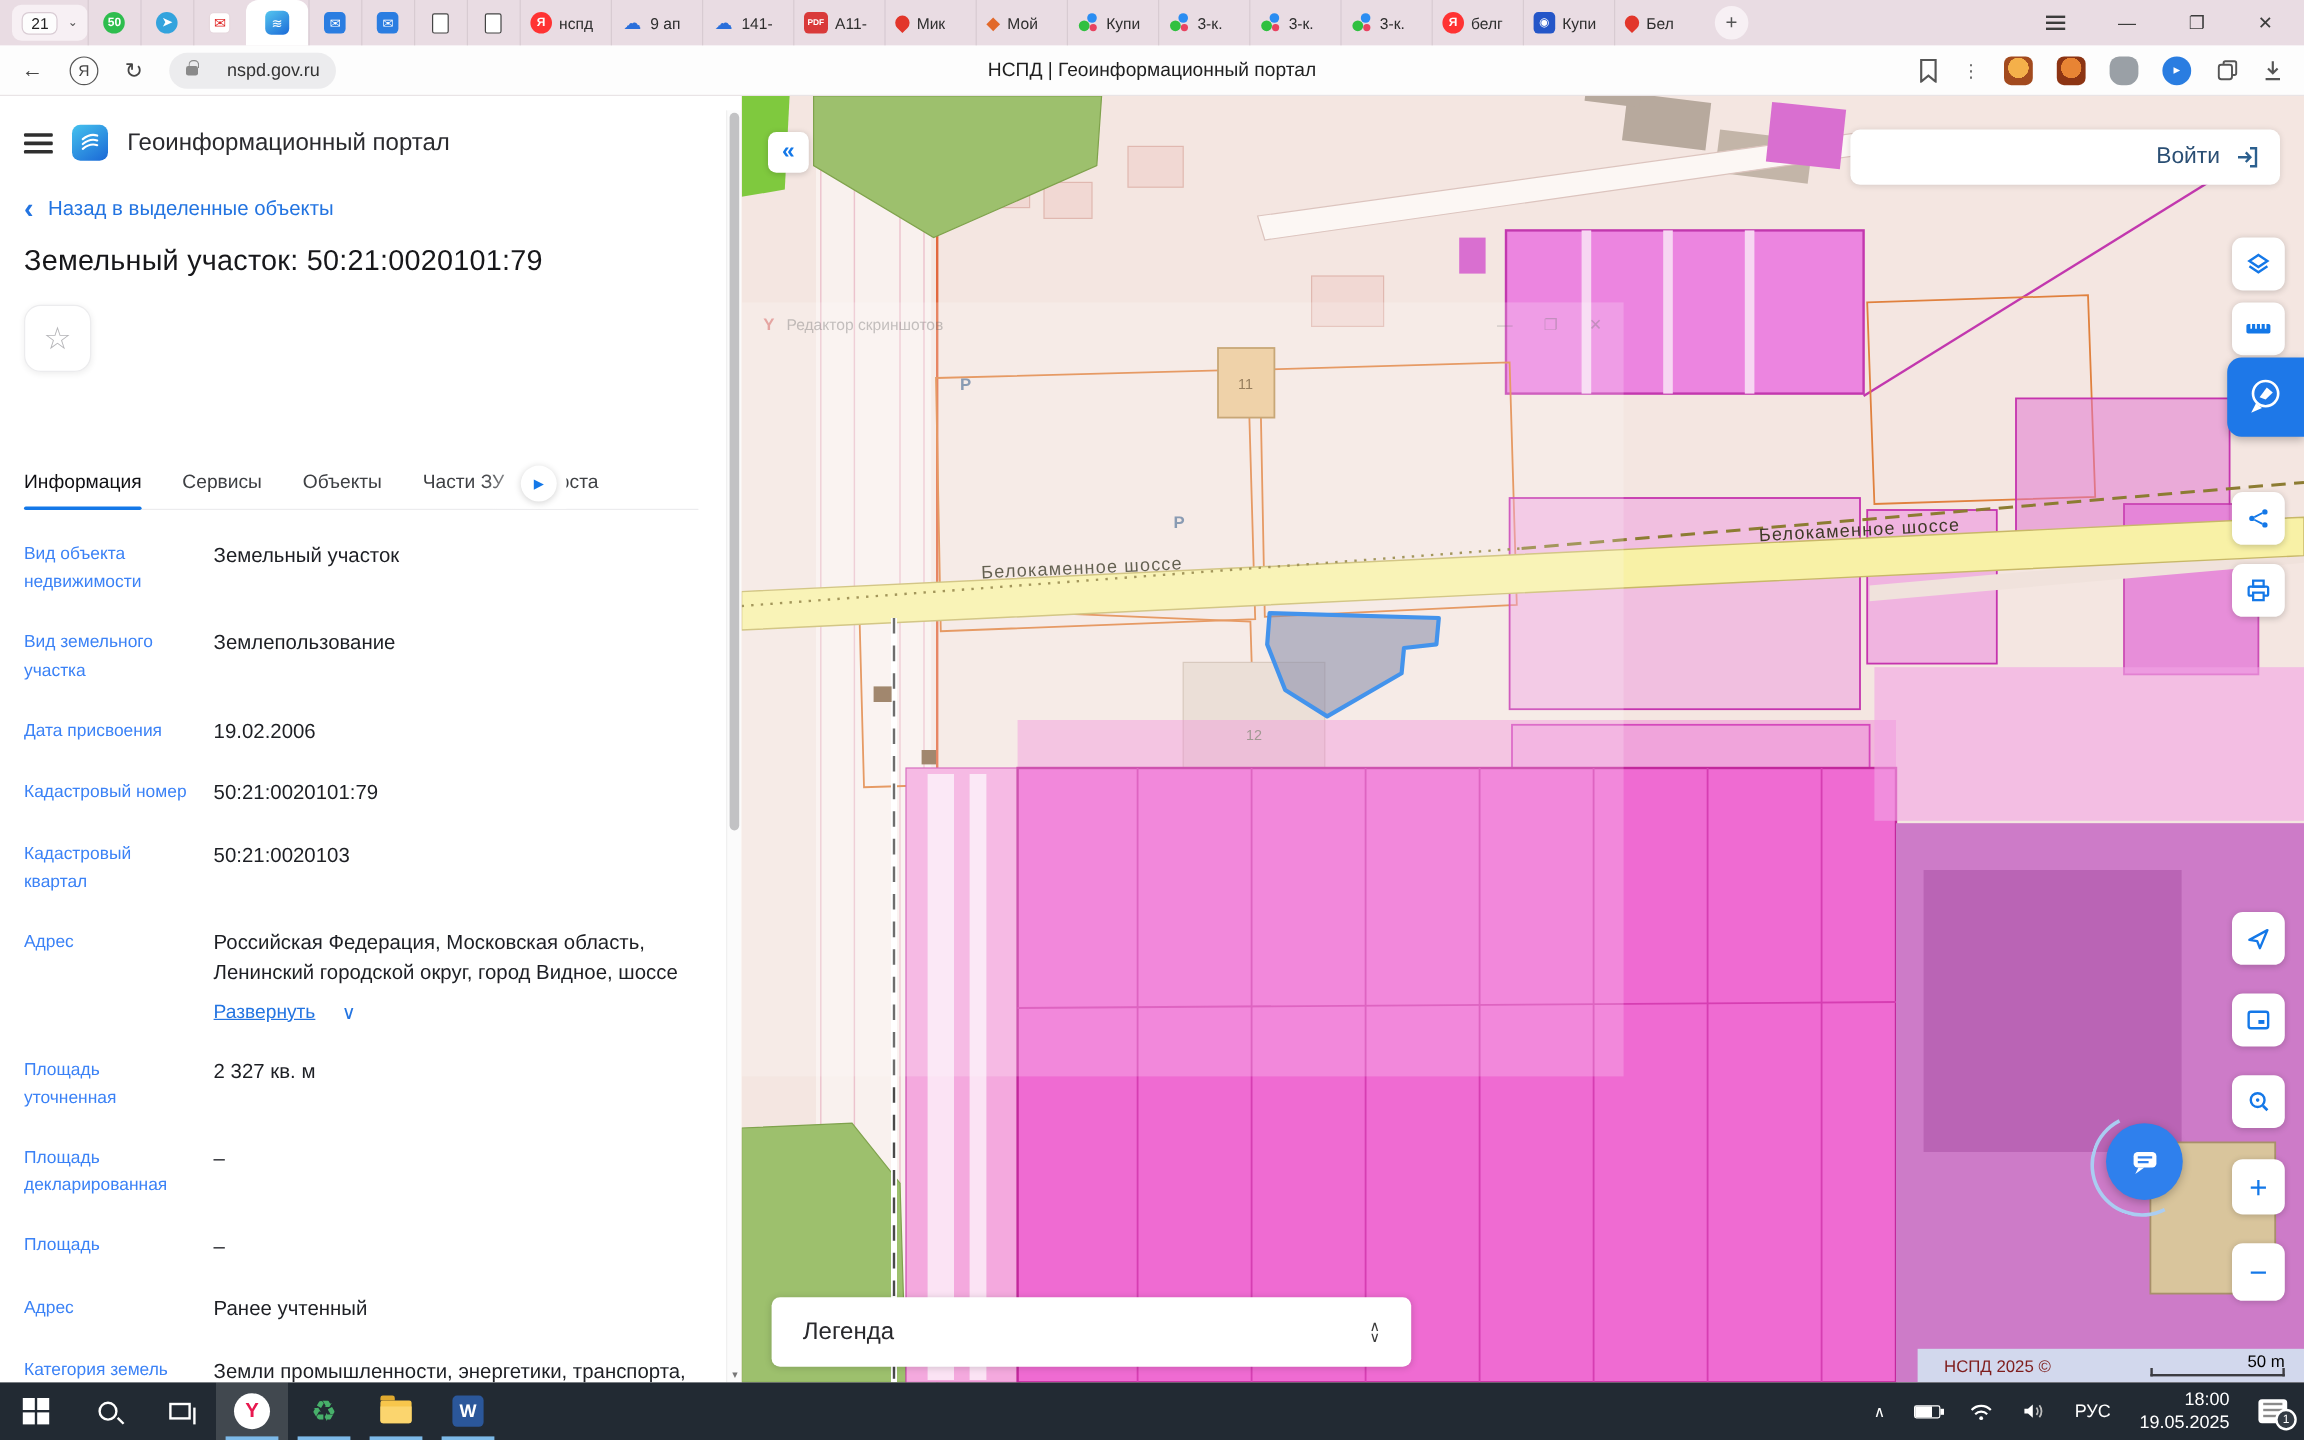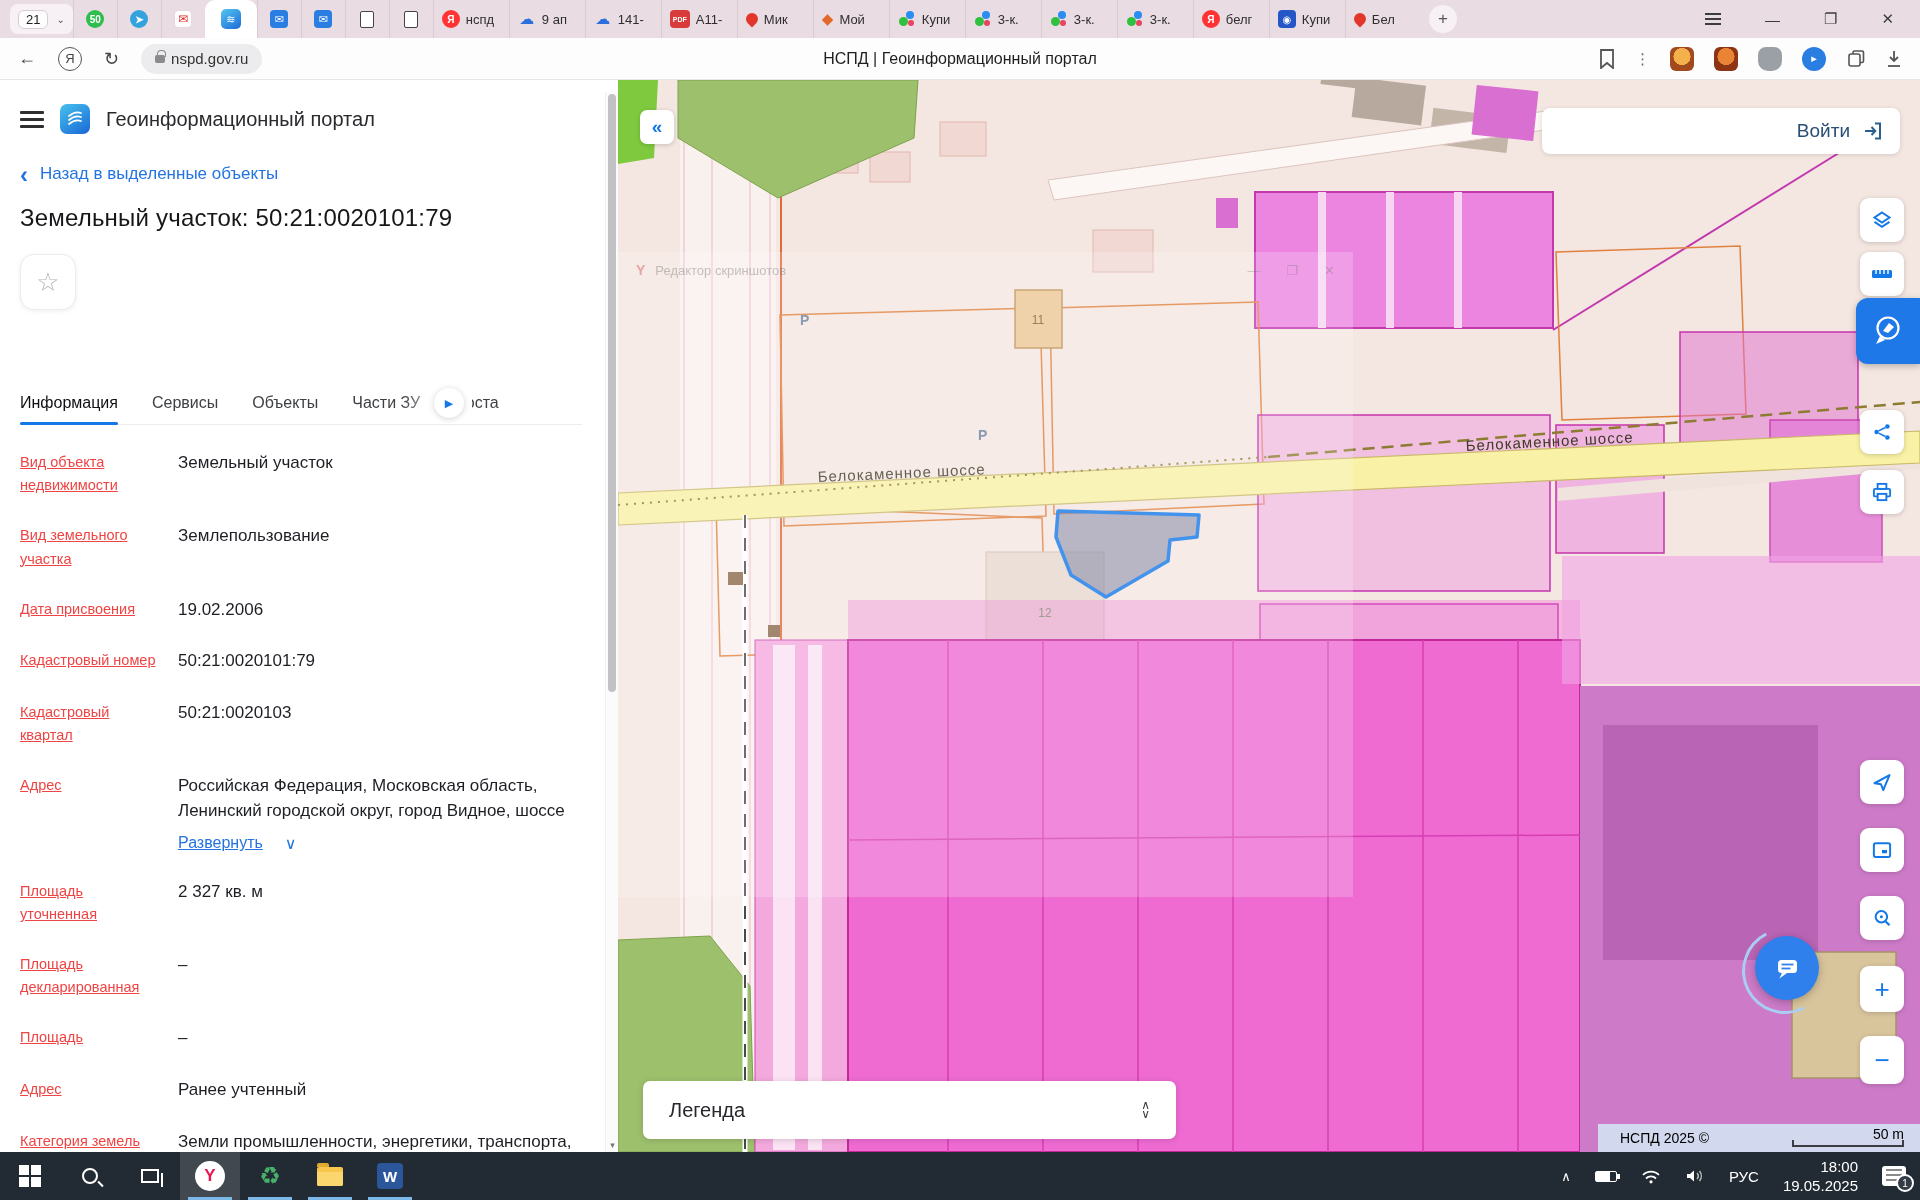--- a/index.html
+++ b/index.html
@@ -37,21 +37,21 @@
   .ic-bluesq { width:18px; height:18px; border-radius:4px; background:#2456c8; color:#fff; font-size:10px; }
   .newtab { width:28px; height:28px; border-radius:50%; background:#f7f0f4; color:#555; font-size:17px; display:flex; align-items:center; justify-content:center; margin-left:8px; }
   .winctl { margin-left:auto; display:flex; align-items:center; gap:44px; padding-right:26px; color:#3c3c3c; font-size:15px; }
   .burger { display:inline-block; width:16px; }
   .burger i { display:block; height:2px; background:#3c3c3c; margin:3px 0; }
 
   
   #addressbar { position:absolute; left:0; top:38px; width:1920px; height:42px; background:#fdfdfd; border-bottom:1px solid #e9e4e6; display:flex; align-items:center; padding:0 18px; }
   #addressbar .nav { color:#454545; font-size:18px; margin-right:22px; }
   .ya-circle { width:24px; height:24px; border:1.5px solid #555; border-radius:50%; font-size:13px; color:#444; display:flex; align-items:center; justify-content:center; margin-right:22px; }
-  .url-pill { height:30px; background:#ececee; border-radius:15px; display:flex; align-items:center; gap:6px; padding:0 14px; }
+  .url-pill { height:30px; background:#ececee; border-radius:15px; display:flex; align-items:center; gap:24px; padding:0 14px; }
   .lock { width:10px; height:8px; background:#8a8a8a; border-radius:2px; position:relative; }
   .lock:before { content:''; position:absolute; left:1.5px; top:-5px; width:7px; height:6px; border:1.5px solid #8a8a8a; border-bottom:none; border-radius:4px 4px 0 0; }
   .url-pill span { font-size:15px; color:#333; }
   #page-title { position:absolute; left:50%; transform:translateX(-50%); top:0; height:42px; display:flex; align-items:center; font-size:16px; color:#1f1f1f; }
   .bar-right { margin-left:auto; display:flex; align-items:center; gap:20px; }
   .dots3 { color:#666; font-size:15px; letter-spacing:0; }
   .ext { width:24px; height:24px; border-radius:6px; }
   .ext1 { background:radial-gradient(circle at 50% 40%, #f4b04a 0 45%, #a24a1e 46% 100%); }
   .ext2 { background:radial-gradient(circle at 50% 40%, #e88434 0 45%, #8c3413 46% 100%); }
   .ext3 { background:#9aa0a6; border-radius:8px 8px 10px 10px; }
@@ -69,21 +69,21 @@
   .obj-title { margin-top:20px; font-size:24px; color:#17171a; font-weight:500; letter-spacing:.2px; }
   .star-btn { margin-top:22px; width:56px; height:56px; border:1px solid #ececee; border-radius:14px; box-shadow:0 1px 5px rgba(0,0,0,.07); display:flex; align-items:center; justify-content:center; font-size:26px; color:#b5b5b8; background:#fff; }
   .ptabs { position:relative; margin-top:84px; border-bottom:1px solid #ececee; display:flex; gap:34px; padding-bottom:12px; width:100%; }
   .ptab { font-size:16px; color:#3e4044; white-space:nowrap; position:relative; }
   .ptab.active { color:#101014; }
   .ptab.active:after { content:''; position:absolute; left:0; right:0; bottom:-13px; height:3px; background:#1478e8; border-radius:2px; }
   .ptabs-fade { position:absolute; right:110px; top:-4px; width:70px; height:34px; background:linear-gradient(to right, rgba(255,255,255,0), #fff 70%); }
   .ptab-next { position:absolute; right:118px; top:-6px; width:30px; height:30px; border-radius:50%; background:#fff; box-shadow:0 1px 6px rgba(0,0,0,.18); display:flex; align-items:center; justify-content:center; color:#1478e8; font-size:11px; }
   .fields { margin-top:26px; }
   .frow { display:grid; grid-template-columns:142px 1fr; column-gap:16px; margin-bottom:27px; }
-  .flabel { font-size:14.5px; color:#ef4444; line-height:1.6;text-decoration:underline; }
+  .flabel { font-size:14.5px; color:#3b82f6; line-height:1.6; }
   .fvalue { font-size:17px; color:#1d1f24; line-height:1.45; }
   .expand { margin-top:10px; display:flex; align-items:center; gap:22px; color:#2374e1; font-size:16px; }
   .expand .ex-t { text-decoration:underline; }
   .pscroll { position:absolute; right:0; top:12px; bottom:0; width:13px; background:#fbfbfb; border-left:1px solid #f0f0f0; }
   .pscroll .thumb { position:absolute; left:2px; top:2px; width:8px; height:598px; background:#c2c2c4; border-radius:4px; }
   .pscroll .sdown { position:absolute; bottom:2px; left:0; width:13px; text-align:center; font-size:9px; color:#777; }
 
   
   #map { position:absolute; left:618px; top:80px; width:1302px; height:1072px; overflow:hidden; background:#f4e6e1; }
   #map svg.canvas { position:absolute; left:0; top:0; }
@@ -97,21 +97,21 @@
   .login-bar span { font-size:19px; color:#2b4f74; }
   .tool { right:16px; }
   .tool-big { position:absolute; right:0; top:218px; width:64px; height:66px; background:#1e78e8; border-radius:12px 0 0 12px; box-shadow:0 2px 7px rgba(0,0,0,.25); display:flex; align-items:center; justify-content:center; }
   .zoombtn { font-size:26px; font-weight:400; }
   .chat-fab { position:absolute; left:1137px; top:856px; width:64px; height:64px; border-radius:50%; background:#2f80ed; box-shadow:0 2px 8px rgba(0,0,0,.25); display:flex; align-items:center; justify-content:center; }
   .chat-arc { position:absolute; left:1124px; top:848px; width:86px; height:86px; border:3px solid transparent; border-left-color:#aacdf2; border-bottom-color:#aacdf2; border-radius:50%; transform:rotate(18deg); }
   .legend-bar { position:absolute; left:25px; top:1001px; width:533px; height:58px; background:#fff; border-radius:7px; box-shadow:0 1px 6px rgba(0,0,0,.16); display:flex; align-items:center; padding:0 26px; }
   .legend-bar .lg-t { font-size:20px; color:#28282c; }
   .legend-toggle { margin-left:auto; display:flex; flex-direction:column; line-height:9px; font-size:12px; color:#3a3a3a; text-align:center; }
   .attr-strip { position:absolute; right:0; bottom:0; width:322px; height:28px; background:rgba(211,229,241,.88); display:flex; align-items:center; justify-content:space-between; padding:0 16px 0 22px; }
-  .attr-strip .at { font-size:14px; color:#000000; }
+  .attr-strip .at { font-size:14px; color:#7f1d1d; }
   .scalebox { position:relative; width:112px; height:22px; }
   .scalebox .st { position:absolute; left:0; right:0; top:-1px; text-align:right; font-size:14px; color:#000000; }
   .scalebox .sl { position:absolute; left:0; right:0; bottom:2px; height:7px; border-left:2px solid #3c3c42; border-right:2px solid #3c3c42; border-bottom:2px solid #3c3c42; }
 
   
   #taskbar { position:absolute; left:0; top:1152px; width:1920px; height:48px; background:#222a33; display:flex; align-items:stretch; color:#eee; }
   .tb-btn { width:60px; display:flex; align-items:center; justify-content:center; position:relative; }
   .tb-btn.activeapp { background:rgba(255,255,255,.14); }
   .tb-btn.lined:after { content:''; position:absolute; left:8px; right:8px; bottom:0; height:3px; background:#7cb9e8; }
   .win-ic { display:grid; grid-template-columns:10px 10px; grid-template-rows:10px 10px; gap:2px; }

